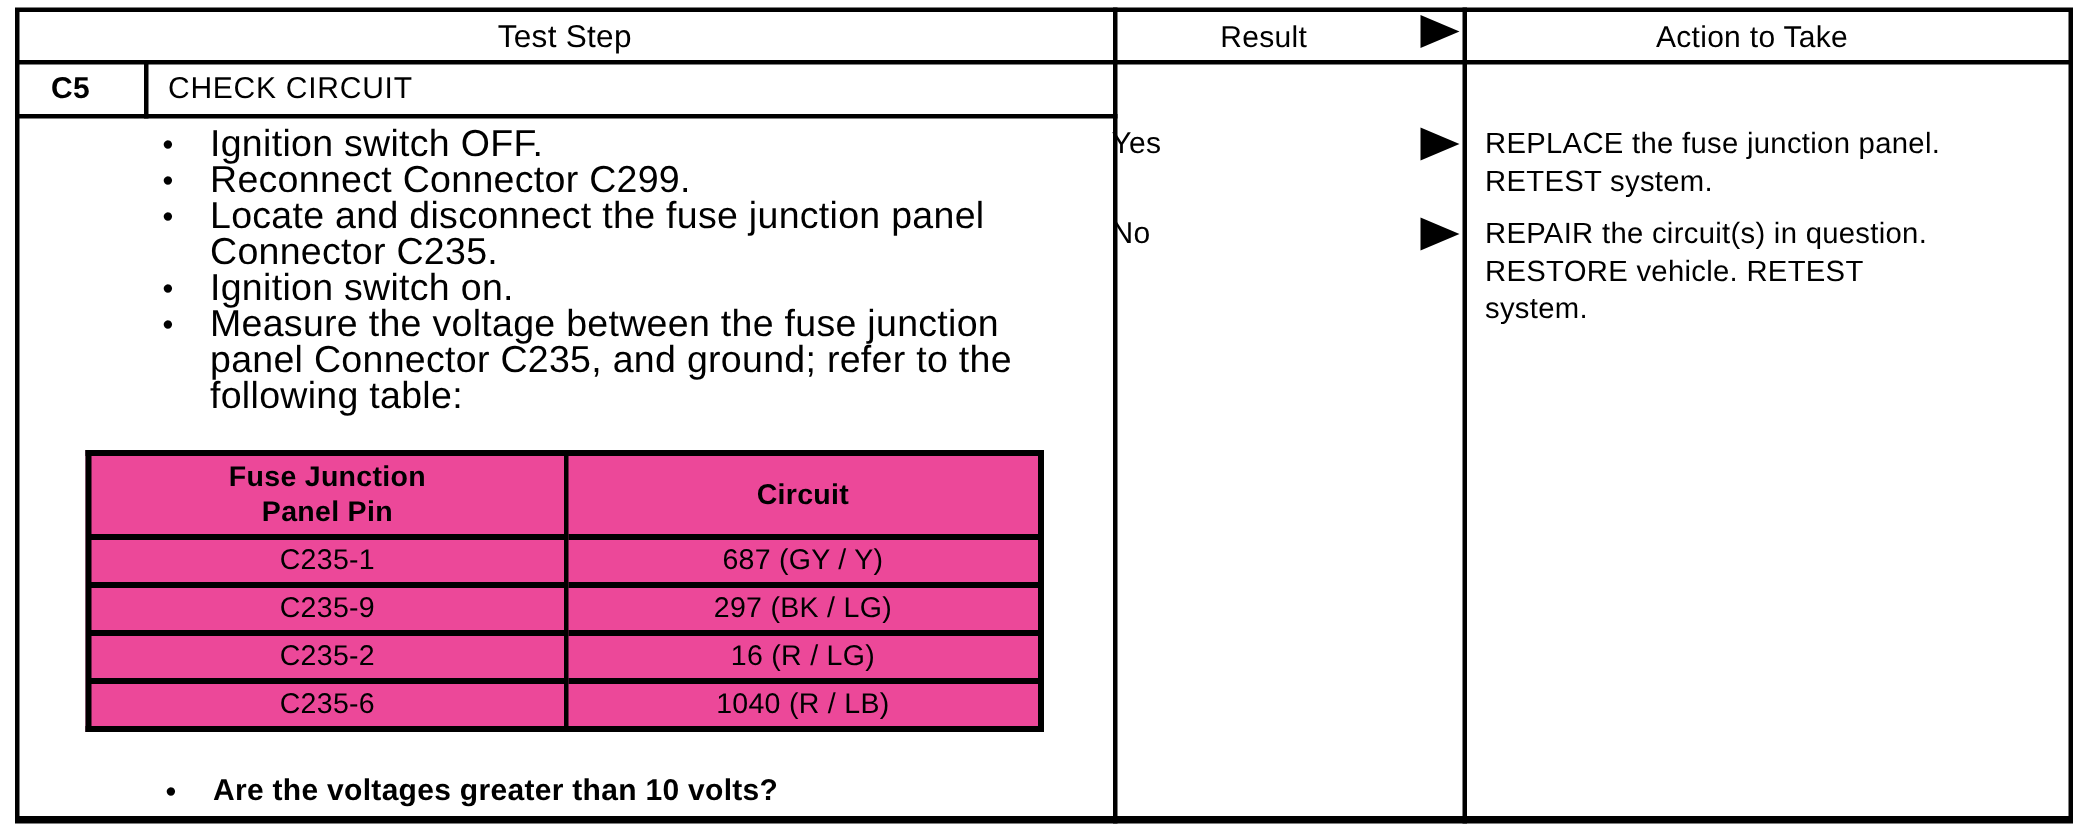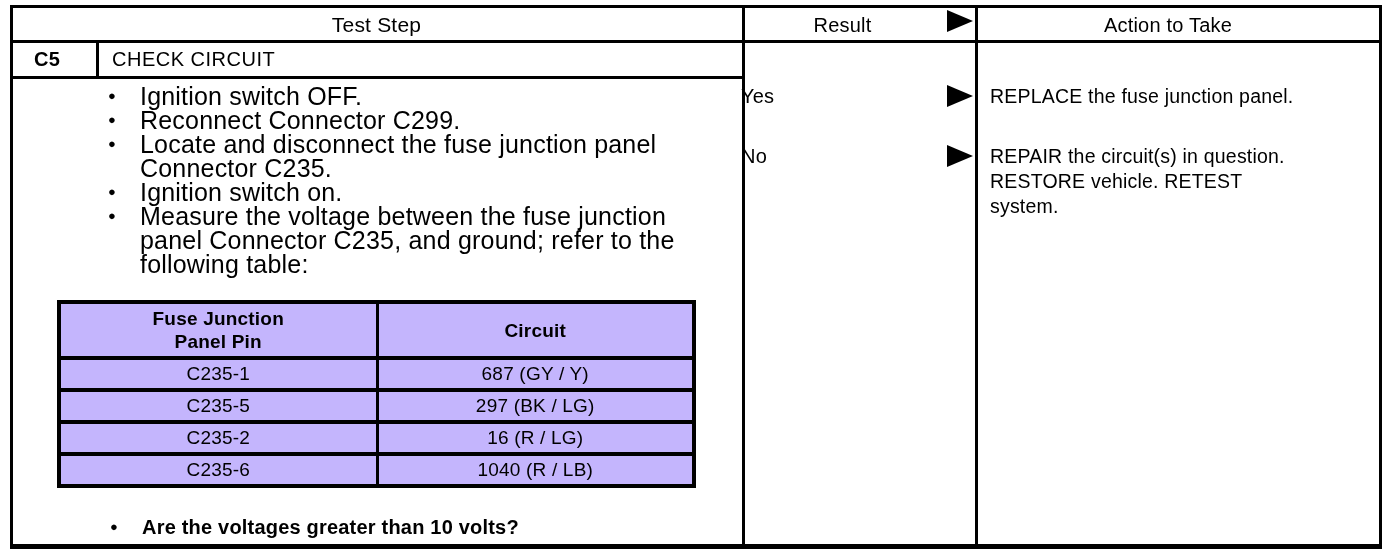--- a/index.html
+++ b/index.html
@@ -38,21 +38,21 @@
              line-height:33px; text-align:center; font-weight:700; font-size:20px; }
   .step-title { position:absolute; left:112px; top:43px; height:23px;
                 line-height:33px; font-size:20px; letter-spacing:.5px; }
 
   ul.bullets { position:absolute; left:108px; top:84px; width:600px; list-style:none; }
   ul.bullets li { display:grid; grid-template-columns:32px 1fr; }
   .dot { font-size:13px; line-height:24px; }
   .btext { font-size:25px; line-height:24px; white-space:pre-line; }
 
   table.pins { position:absolute; left:57px; top:300px; border-collapse:collapse;
-               background:#c4b5fd; table-layout:fixed; }
+               background:#ec4899; table-layout:fixed; }
   table.pins th, table.pins td {
     border:3px solid #000; text-align:center; vertical-align:middle;
     font-size:19px; padding:0 6px;
   }
   table.pins { border:4px solid #000; }
   table.pins th { height:56px; font-weight:700; white-space:pre-line; line-height:23px; border-bottom-width:4px; }
   table.pins td { height:32px; border-top-width:4px; }
   .col-pin { width:318px; } .col-circuit { width:317px; }
 
   .question { position:absolute; left:110px; top:514px; display:flex; }
@@ -123,21 +123,21 @@
 Panel Pin</th>
         <th>Circuit</th>
       </tr>
     </thead>
     <tbody>
       <tr>
         <td>C235-1</td>
         <td>687 (GY / Y)</td>
       </tr>
       <tr>
-        <td>C235-5</td>
+        <td>C235-9</td>
         <td>297 (BK / LG)</td>
       </tr>
       <tr>
         <td>C235-2</td>
         <td>16 (R / LG)</td>
       </tr>
       <tr>
         <td>C235-6</td>
         <td>1040 (R / LB)</td>
       </tr>
@@ -149,19 +149,20 @@
     <span class="qtext">Are the voltages greater than 10 volts?</span>
   </div>
 
   <div class="res-label res-yes">Yes</div>
   <div class="arrow arrow-yes"></div>
   <div class="res-label res-no">No</div>
   <div class="arrow arrow-no"></div>
 
   <div class="action-block act-yes">
     <div>REPLACE the fuse junction panel.</div>
+    <div>RETEST system.</div>
   </div>
   <div class="action-block act-no">
     <div>REPAIR the circuit(s) in question.</div>
     <div>RESTORE vehicle. RETEST</div>
     <div>system.</div>
   </div>
 </div>
 
 </body></html>

